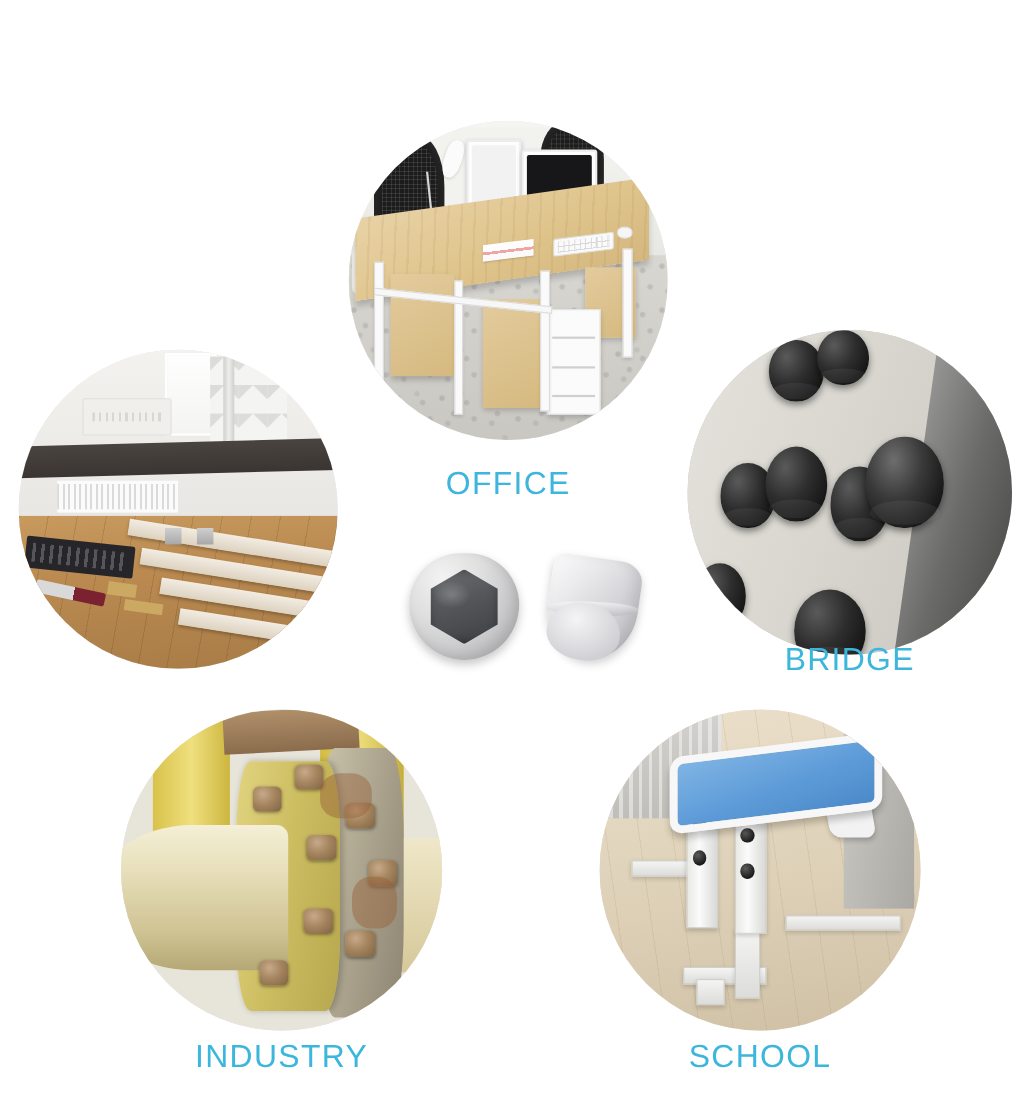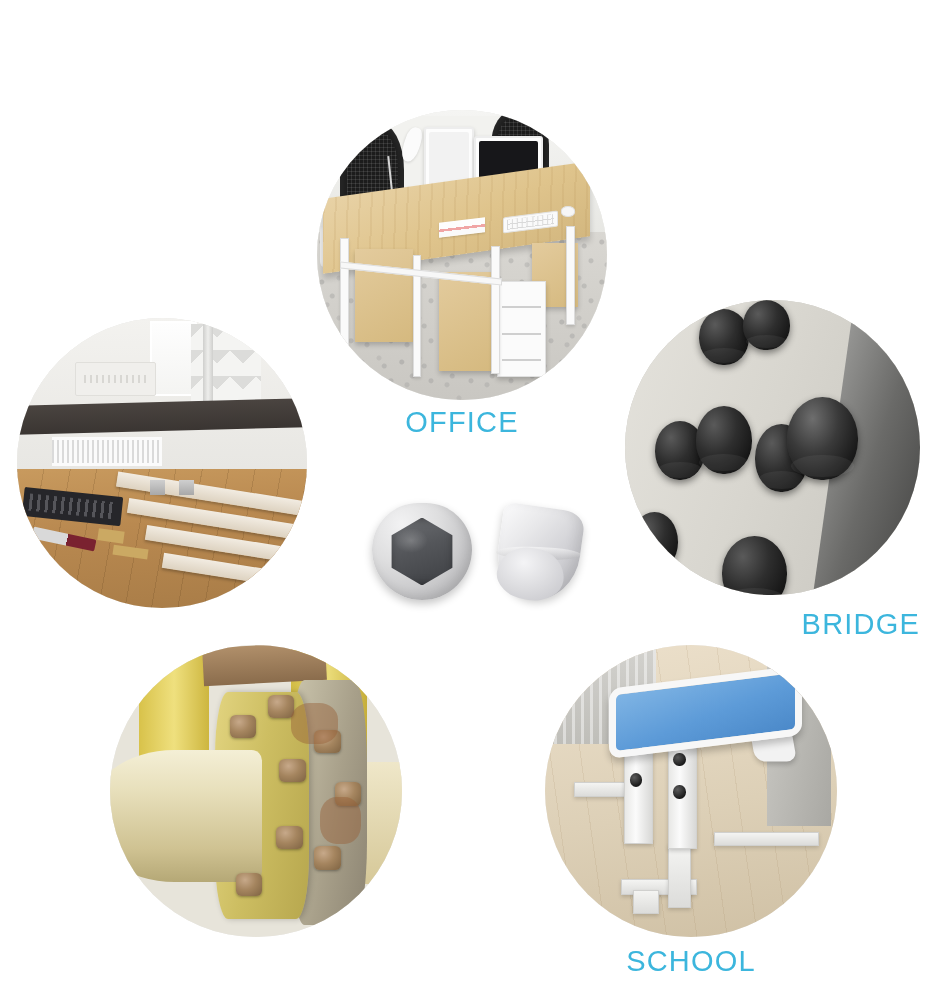--- a/index.html
+++ b/index.html
@@ -387,21 +387,21 @@
           <i></i>
           <i></i>
         </div>
       <div class="desk-leg leg-1"></div>
       <div class="desk-leg leg-2"></div>
       <div class="desk-leg leg-3"></div>
       <div class="desk-leg leg-4"></div>
       <div class="leg-rail"></div>
     </div>
   </div>
-  <div class="cat-label" style="left:317px; top:408px; width:290px;">OFFICE</div>
+  <div class="cat-label" style="left:317px; top:426px; width:290px;">OFFICE</div>
 
   <div class="circle" style="left:17px; top:318px; width:290px; height:290px;">
     <div class="scene">
       <div class="home-bg"></div>
       <div class="home-wall"></div>
       <div class="home-window"></div>
       <div class="home-ac"></div>
       <div class="home-panel"></div>
       <div class="home-pipe"></div>
       <div class="home-dark-band"></div>
@@ -429,21 +429,21 @@
       <div class="bolt b1"></div>
       <div class="bolt b2"></div>
       <div class="bolt b3"></div>
       <div class="bolt b4"></div>
       <div class="bolt b5"></div>
       <div class="bolt hi b6"></div>
       <div class="bolt b7"></div>
       <div class="bolt b8"></div>
     </div>
   </div>
-  <div class="cat-label" style="left:625px; top:610px; width:295px;text-align:right;">BRIDGE</div>
+  <div class="cat-label" style="left:625px; top:586px; width:295px;">BRIDGE</div>
 
   <div class="circle" style="left:110px; top:645px; width:292px; height:292px;">
     <div class="scene">
       <div class="ind-bg"></div>
       <div class="ind-pipe-v"></div>
       <div class="ind-pipe-v2"></div>
       <div class="ind-top-bar"></div>
       <div class="ind-pipe-h2"></div>
       <div class="ind-flange2"></div>
       <div class="ind-flange"></div>
@@ -453,20 +453,21 @@
       <div class="ind-bolt" style="left:58%; top:39%;"></div>
       <div class="ind-bolt" style="left:57%; top:62%;"></div>
       <div class="ind-bolt" style="left:43%; top:78%;"></div>
       <div class="ind-bolt" style="left:70%; top:29%;"></div>
       <div class="ind-bolt" style="left:77%; top:47%;"></div>
       <div class="ind-bolt" style="left:70%; top:69%;"></div>
       <div class="ind-rust" style="left:62%; top:20%; width:16%; height:14%;"></div>
       <div class="ind-rust" style="left:72%; top:52%; width:14%; height:16%;"></div>
     </div>
   </div>
+  <div class="cat-label" style="left:110px; top:947px; width:292px;">INDUSTRY</div>
 
   <div class="circle" style="left:545px; top:645px; width:292px; height:292px;">
     <div class="scene">
       <div class="school-floor"></div>
       <div class="school-wall"></div>
       <div class="school-wall2"></div>
       <div class="school-rail rail-2"></div>
       <div class="school-rail rail-1"></div>
       <div class="school-rail foot-1"></div>
       <div class="school-rail foot-2"></div>

